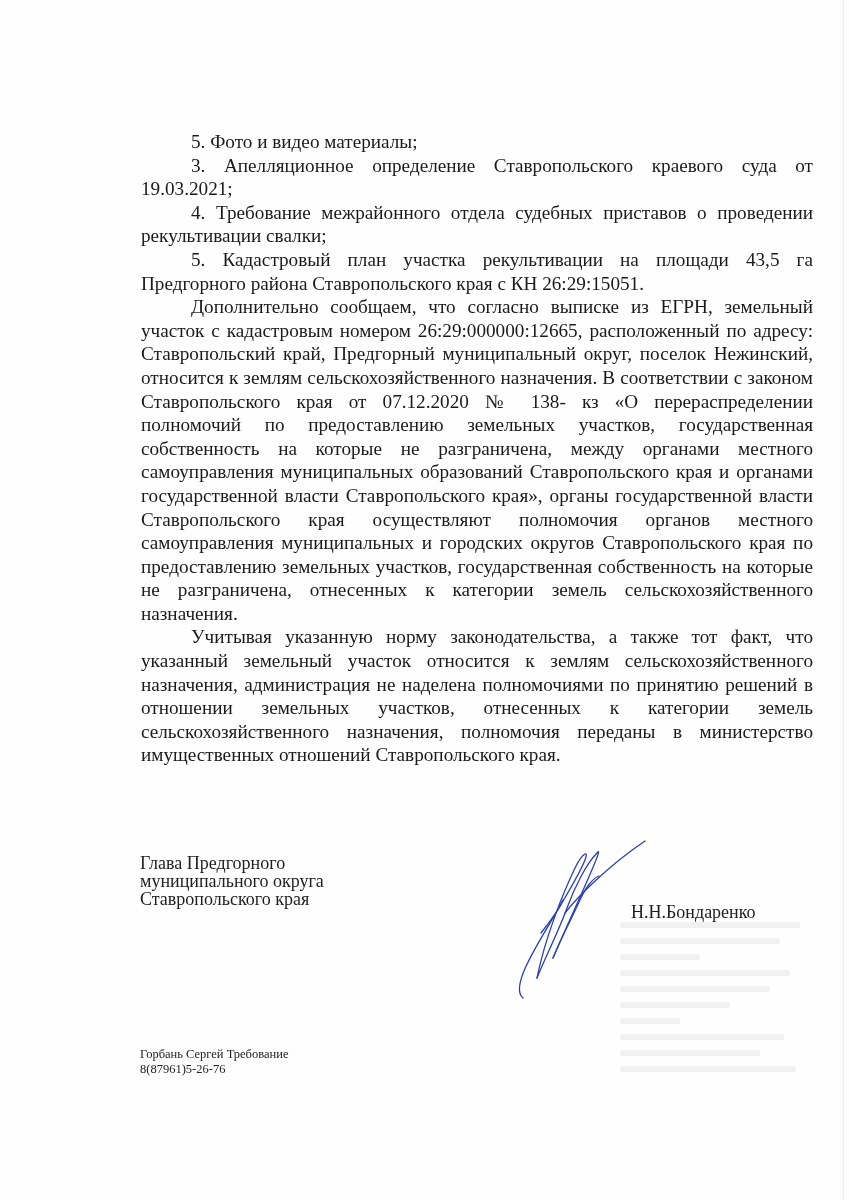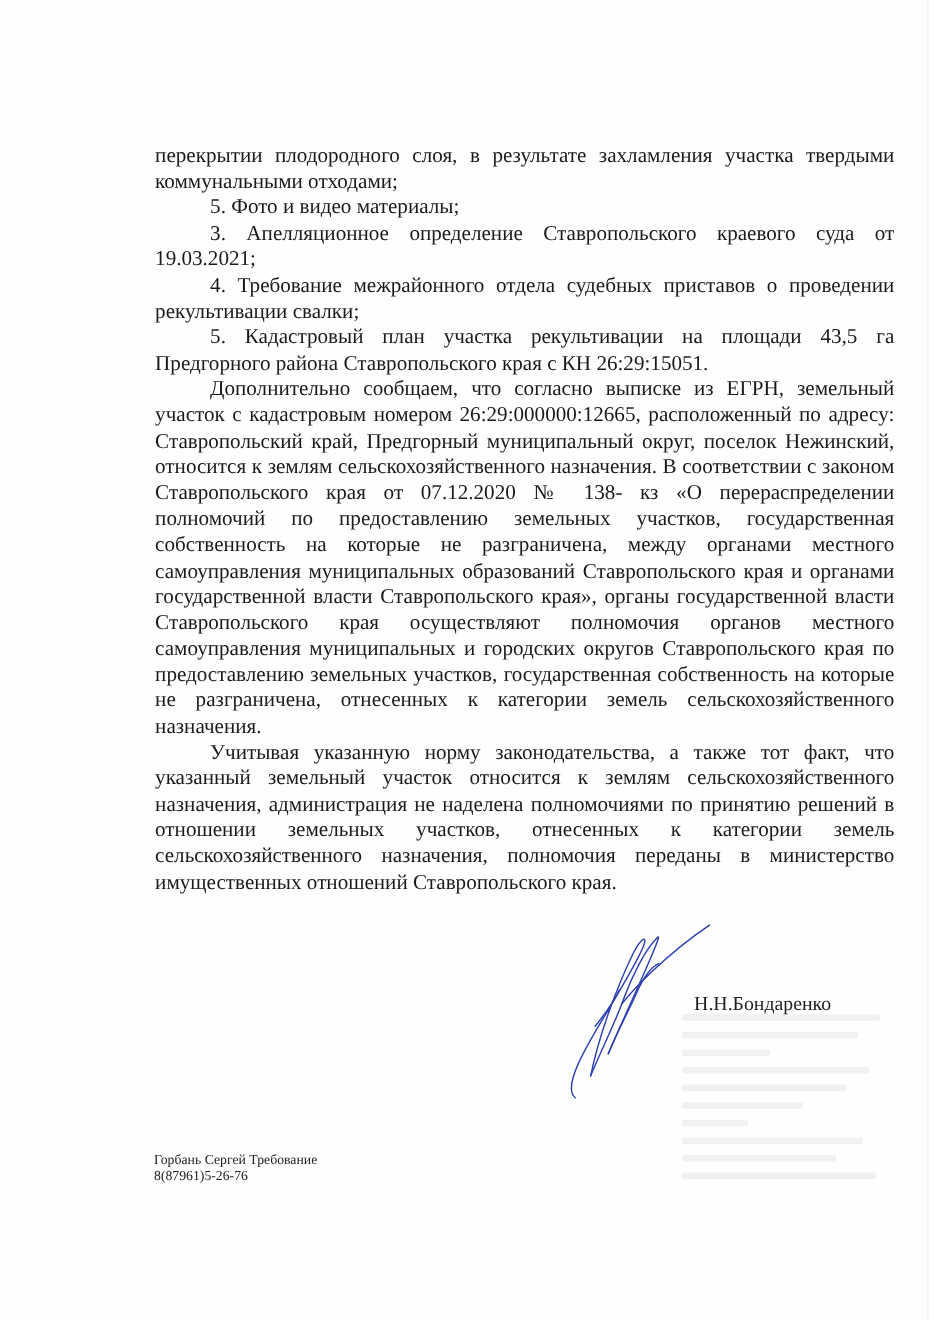--- a/index.html
+++ b/index.html
@@ -32,29 +32,33 @@
     }
     .contact div { white-space: nowrap; }
   </style>
 </head>
 <body>
 
 <div class="page">
   <div class="edge-line"></div>
 
   <div class="body-text">
-    <p class="cont">перекрытии плодородного слоя, в результате захламления участка твердыми коммунальными отходами;</p>
     <p class="indent">5. Фото и видео материалы;</p>
     <p class="indent">3. Апелляционное определение Ставропольского краевого суда от 19.03.2021;</p>
     <p class="indent">4. Требование межрайонного отдела судебных приставов о проведении рекультивации свалки;</p>
     <p class="indent">5. Кадастровый план участка рекультивации на площади 43,5 га Предгорного района Ставропольского края с КН 26:29:15051.</p>
     <p class="indent">Дополнительно сообщаем, что согласно выписке из ЕГРН, земельный участок с кадастровым номером 26:29:000000:12665, расположенный по адресу: Ставропольский край, Предгорный муниципальный округ, поселок Нежинский, относится к землям сельскохозяйственного назначения. В соответствии с законом Ставропольского края от 07.12.2020 № 138- кз «О перераспределении полномочий по предоставлению земельных участков, государственная собственность на которые не разграничена, между органами местного самоуправления муниципальных образований Ставропольского края и органами государственной власти Ставропольского края», органы государственной власти Ставропольского края осуществляют полномочия органов местного самоуправления муниципальных и городских округов Ставропольского края по предоставлению земельных участков, государственная собственность на которые не разграничена, отнесенных к категории земель сельскохозяйственного назначения.</p>
     <p class="indent">Учитывая указанную норму законодательства, а также тот факт, что указанный земельный участок относится к землям сельскохозяйственного назначения, администрация не наделена полномочиями по принятию решений в отношении земельных участков, отнесенных к категории земель сельскохозяйственного назначения, полномочия переданы в министерство имущественных отношений Ставропольского края.</p>
   </div>
 
+  <div class="sig-left">
+    <div>Глава Предгорного</div>
+    <div>муниципального округа</div>
+    <div>Ставропольского края</div>
+  </div>
 
   <div class="bleed">
     <span style="width:90%"></span>
       <span style="width:80%"></span>
       <span style="width:40%"></span>
     <span style="width:85%"></span>
       <span style="width:75%"></span>
       <span style="width:55%"></span>
     <span style="width:30%"></span>
       <span style="width:82%"></span>

